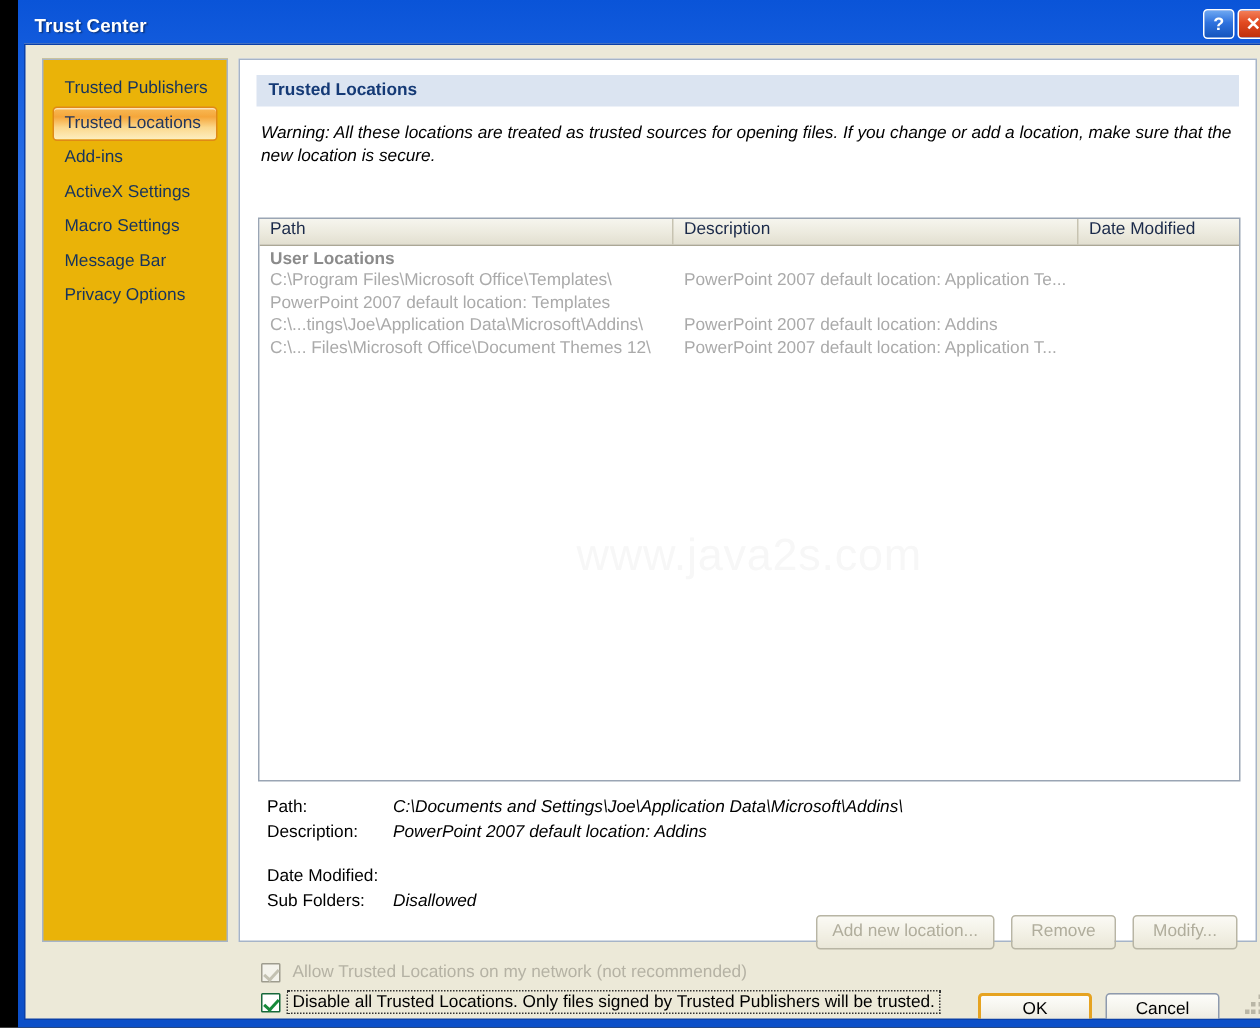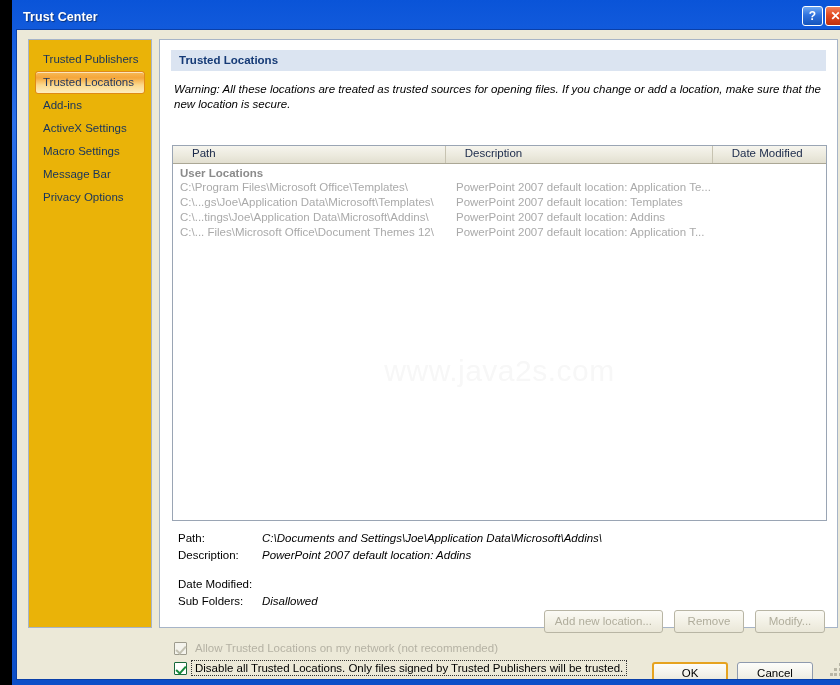--- a/index.html
+++ b/index.html
@@ -125,21 +125,20 @@
     border-bottom: 1px solid #aba795;
     font-size: 11.5px;
     color: #1b2a4a;
   }
   .lv-col {
     padding: 1px 0 0 7px;
     border-right: 1px solid #c7c3b1;
     overflow: hidden;
     white-space: nowrap;
     cursor: pointer;
-    margin-left: 12px;
   }
   .lv-col.c-path { width: 276px; }
   .lv-col.c-desc { width: 270px; }
   .lv-col.c-date { width: 107px; border-right: none; }
 
   #lv-body { position: relative; }
   .lv-group {
     font-size: 11.5px;
     color: #8b8b8b;
     font-weight: bold;
@@ -316,21 +315,20 @@
         <div id="lv-body">
 
           <div class="lv-group">User Locations</div>
 
           <div class="lv-row">
             <div class="cell-path">C:\Program Files\Microsoft Office\Templates\</div>
             <div class="cell-desc">PowerPoint 2007 default location: Application Te...</div>
             <div class="cell-date"></div>
           </div>
           <div class="lv-row">
-            <div class="cell-path">C:\...gs\Joe\Application Data\Microsoft\Templates\</div>
             <div class="cell-desc">PowerPoint 2007 default location: Templates</div>
             <div class="cell-date"></div>
           </div>
           <div class="lv-row">
             <div class="cell-path">C:\...tings\Joe\Application Data\Microsoft\Addins\</div>
             <div class="cell-desc">PowerPoint 2007 default location: Addins</div>
             <div class="cell-date"></div>
           </div>
           <div class="lv-row">
             <div class="cell-path">C:\... Files\Microsoft Office\Document Themes 12\</div>

